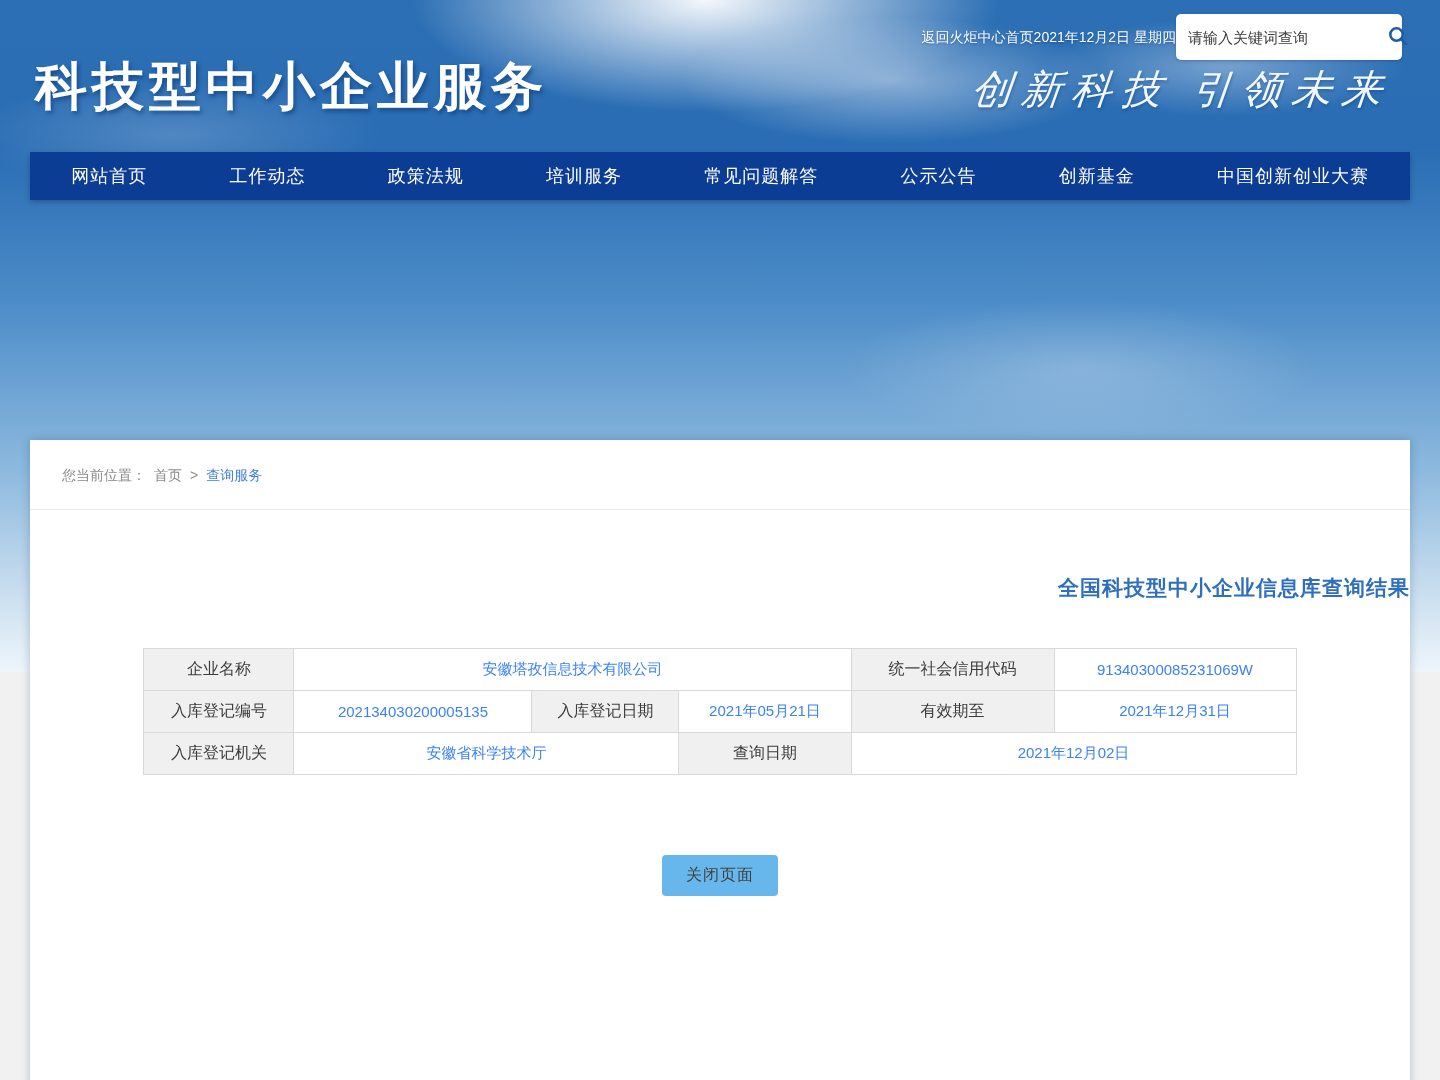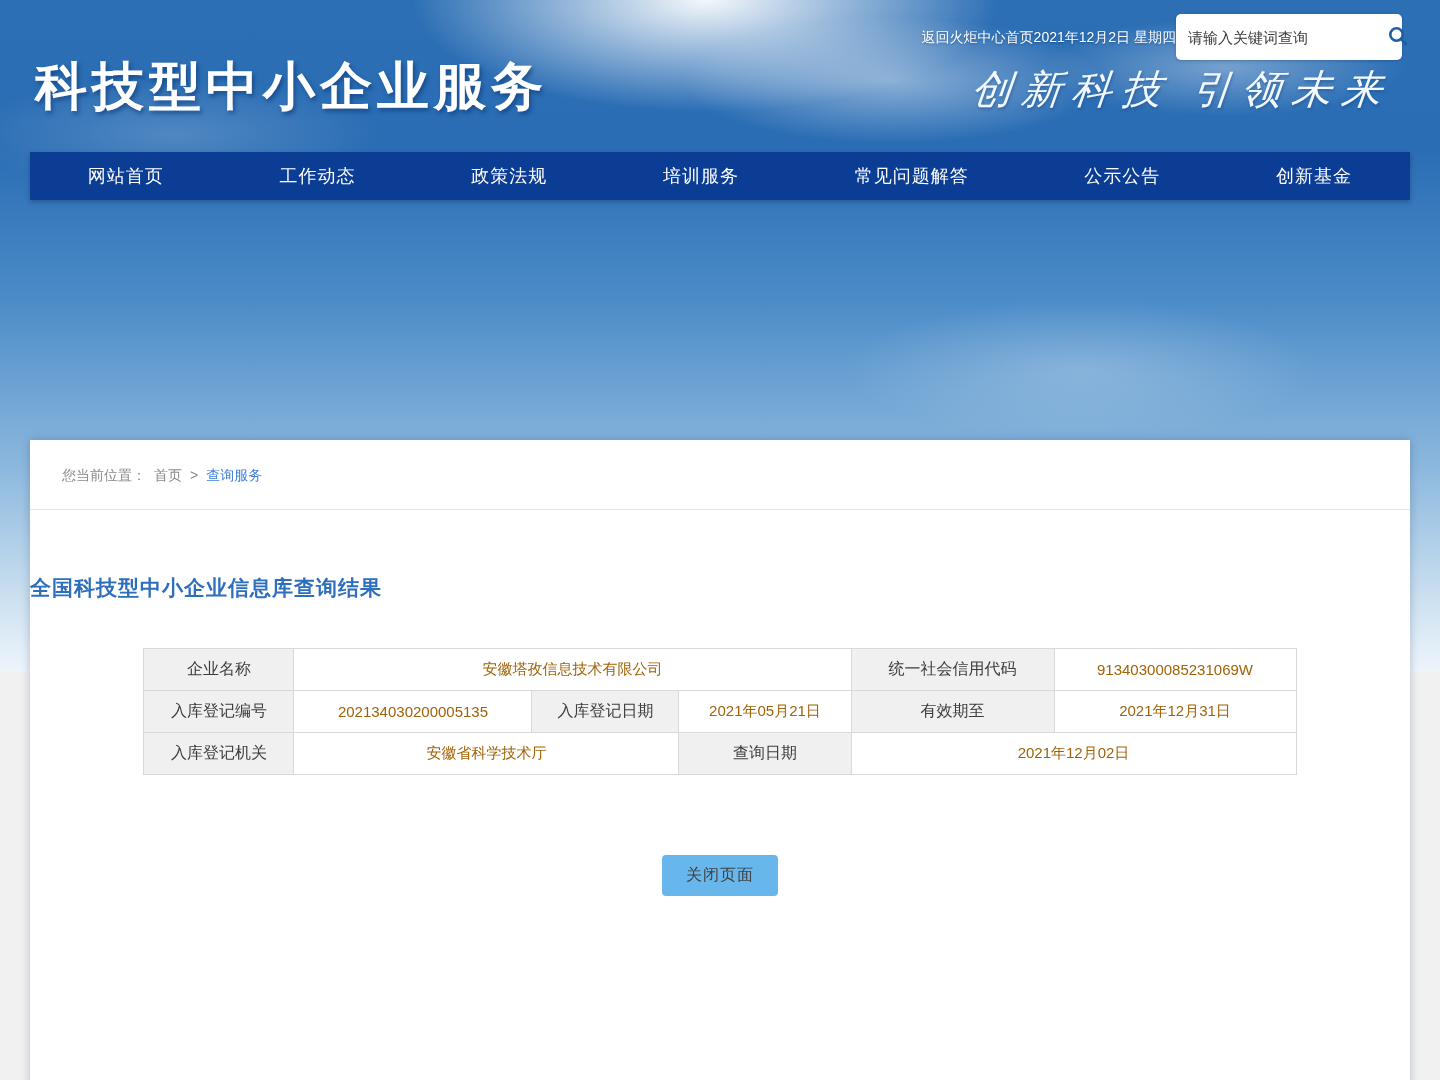--- a/index.html
+++ b/index.html
@@ -73,33 +73,33 @@
   }
   .breadcrumb {
     display:flex; align-items:center; gap:8px;
     padding:0 32px; height:70px; line-height:70px;
     border-bottom:1px solid #e8e8e8;
     font-size:14px; color:#8a8a8a;
   }
   .breadcrumb .crumb-home { color:#8a8a8a; cursor:pointer; text-decoration:none; }
   .breadcrumb .crumb-current { color:#3f7ed8; cursor:pointer; text-decoration:none; }
   .result-title {
-    margin-top:64px; text-align:left;
-    font-size:21px; font-weight:bold; color:#2e6fbd; letter-spacing:1px;
+    margin-top:64px; text-align:right;
+    font-size:21px; font-weight:bold; color:#2e6fbd; letter-spacing:1px;padding-left:20px;
   }
   .result-table {
     margin:46px auto 0 auto; width:1152px;
     border-collapse:collapse; table-layout:fixed;
   }
   .result-table td {
     border:1px solid #d9d9d9; height:42px; text-align:center;
     font-size:16px; overflow:hidden; white-space:nowrap;
   }
   .result-table td.lbl { background:#f0f0f0; color:#3c3c3c; }
-  .result-table td.val { background:#ffffff; color:#a16207; font-size:15px;margin-left:12px; }
+  .result-table td.val { background:#ffffff; color:#3b82f6; font-size:15px;margin-left:12px; }
   .close-btn-wrap { margin-top:80px; text-align:center; }
   .close-btn {
     width:116px; height:41px; border:none; border-radius:4px;
     background:#68b7ec; color:#404040; font-size:16px; letter-spacing:1px;
     cursor:pointer; font-family:"Liberation Sans","DejaVu Sans",sans-serif;
   }
 </style>
 </head>
 <body>
 
@@ -125,20 +125,21 @@
   <div class="slogan">创新科技 引领未来</div>
 
   <div class="nav">
     <span class="nav-item">网站首页</span>
     <span class="nav-item">工作动态</span>
     <span class="nav-item">政策法规</span>
     <span class="nav-item">培训服务</span>
     <span class="nav-item">常见问题解答</span>
     <span class="nav-item">公示公告</span>
     <span class="nav-item">创新基金</span>
+    <span class="nav-item">中国创新创业大赛</span>
   </div>
 </div>
 
 <div class="panel">
   <div class="breadcrumb">
     <span>您当前位置：</span>
     <a class="crumb-home">首页</a>
     <span>&gt;</span>
     <a class="crumb-current">查询服务</a>
   </div>

